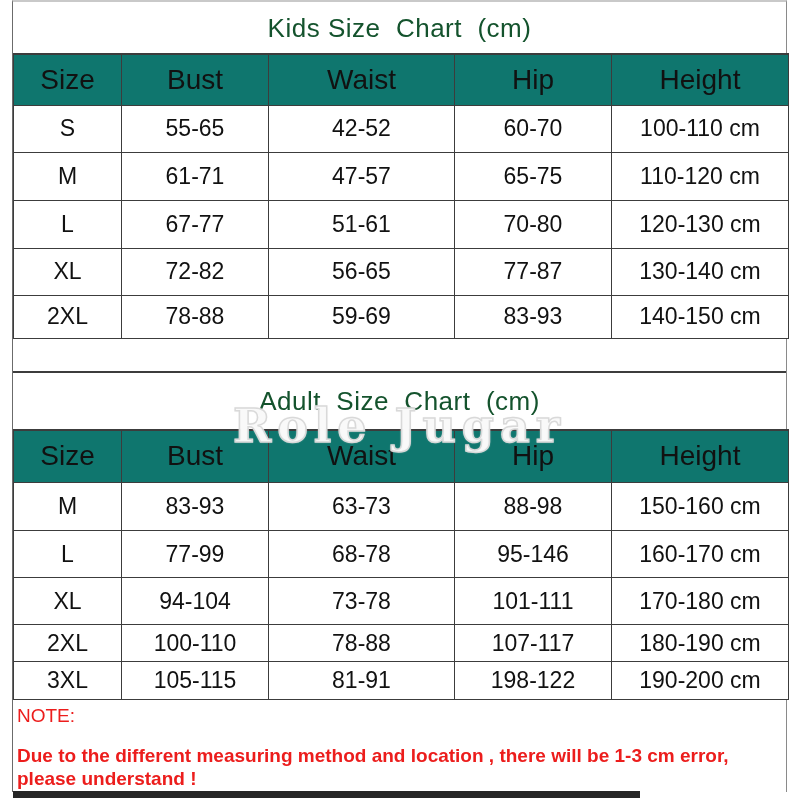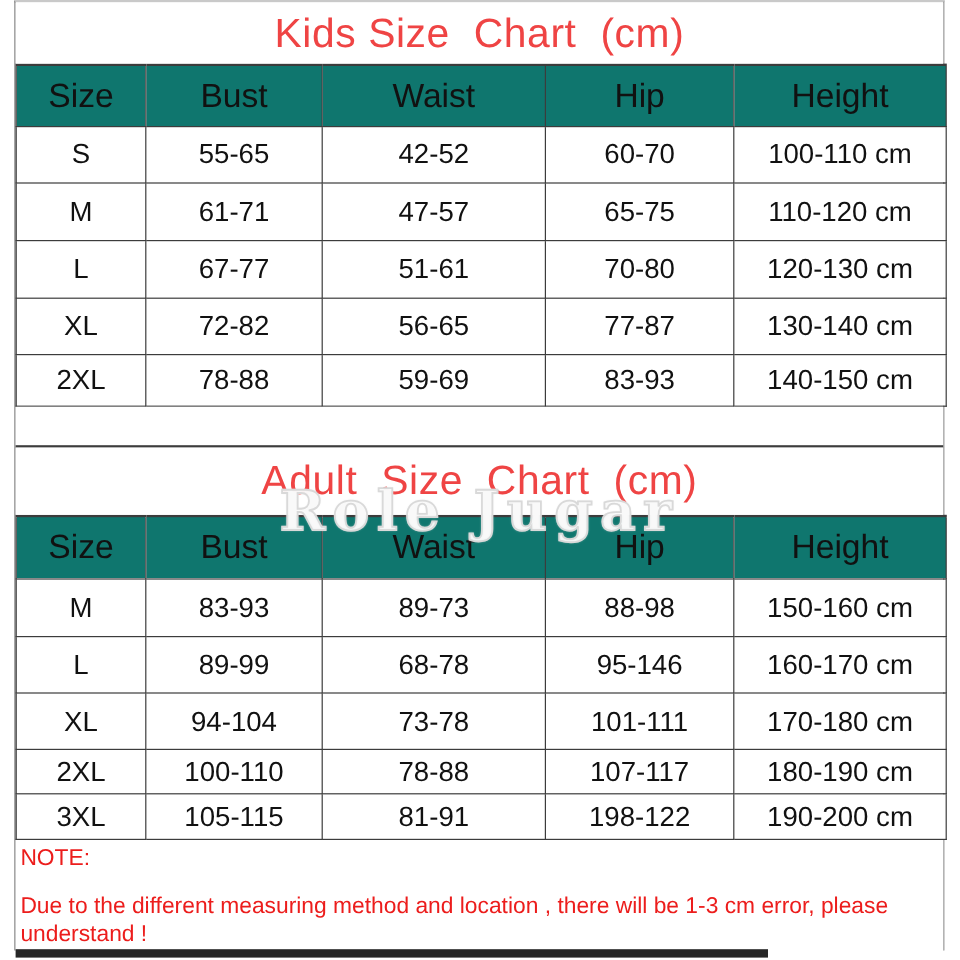--- a/index.html
+++ b/index.html
@@ -28,22 +28,22 @@
   .title-area {
     position: relative;
     display: flex;
     align-items: center;
     justify-content: center;
     background: #ffffff;
   }
   .kids-title-area { height: 51px; }
   .adult-title-area { height: 56px; }
   .chart-title {
-    color: #ef4444;
-    font-size: 34px;
+    color: #14532d;
+    font-size: 26px;
     line-height: 1;
     white-space: pre;
     letter-spacing: 0.5px;
     z-index: 2;
   }
   .watermark {
     position: absolute;
     left: 50%;
     top: 26px;
     transform: translateX(-50%);
@@ -108,21 +108,21 @@
     box-sizing: border-box;
     background: #ffffff;
   }
   .note-area p {
     margin: 0;
     color: #ec1d1c;
     font-size: 19px;
     line-height: 1.2;
   }
   .note-label { margin-bottom: 0; }
-  .note-line-1 { margin-top: 17px !important; }
+  .note-line-1 { margin-top: 17px !important; font-weight: bold; }
   .note-line-2 { margin-top: 15px !important; }
   .bottom-bar {
     position: absolute;
     left: 13px;
     top: 791px;
     width: 627px;
     height: 7px;
     background: #262626;
   }
 </style>
@@ -213,27 +213,27 @@
           <th>Bust</th>
           <th>Waist</th>
           <th>Hip</th>
           <th>Height</th>
         </tr>
       </thead>
       <tbody>
         <tr class="row-h48">
           <td>M</td>
           <td>83-93</td>
-          <td>89-73</td>
+          <td>63-73</td>
           <td>88-98</td>
           <td>150-160 cm</td>
         </tr>
         <tr class="row-h47">
           <td>L</td>
-          <td>89-99</td>
+          <td>77-99</td>
           <td>68-78</td>
           <td>95-146</td>
           <td>160-170 cm</td>
         </tr>
         <tr class="row-h47">
           <td>XL</td>
           <td>94-104</td>
           <td>73-78</td>
           <td>101-111</td>
           <td>170-180 cm</td>

